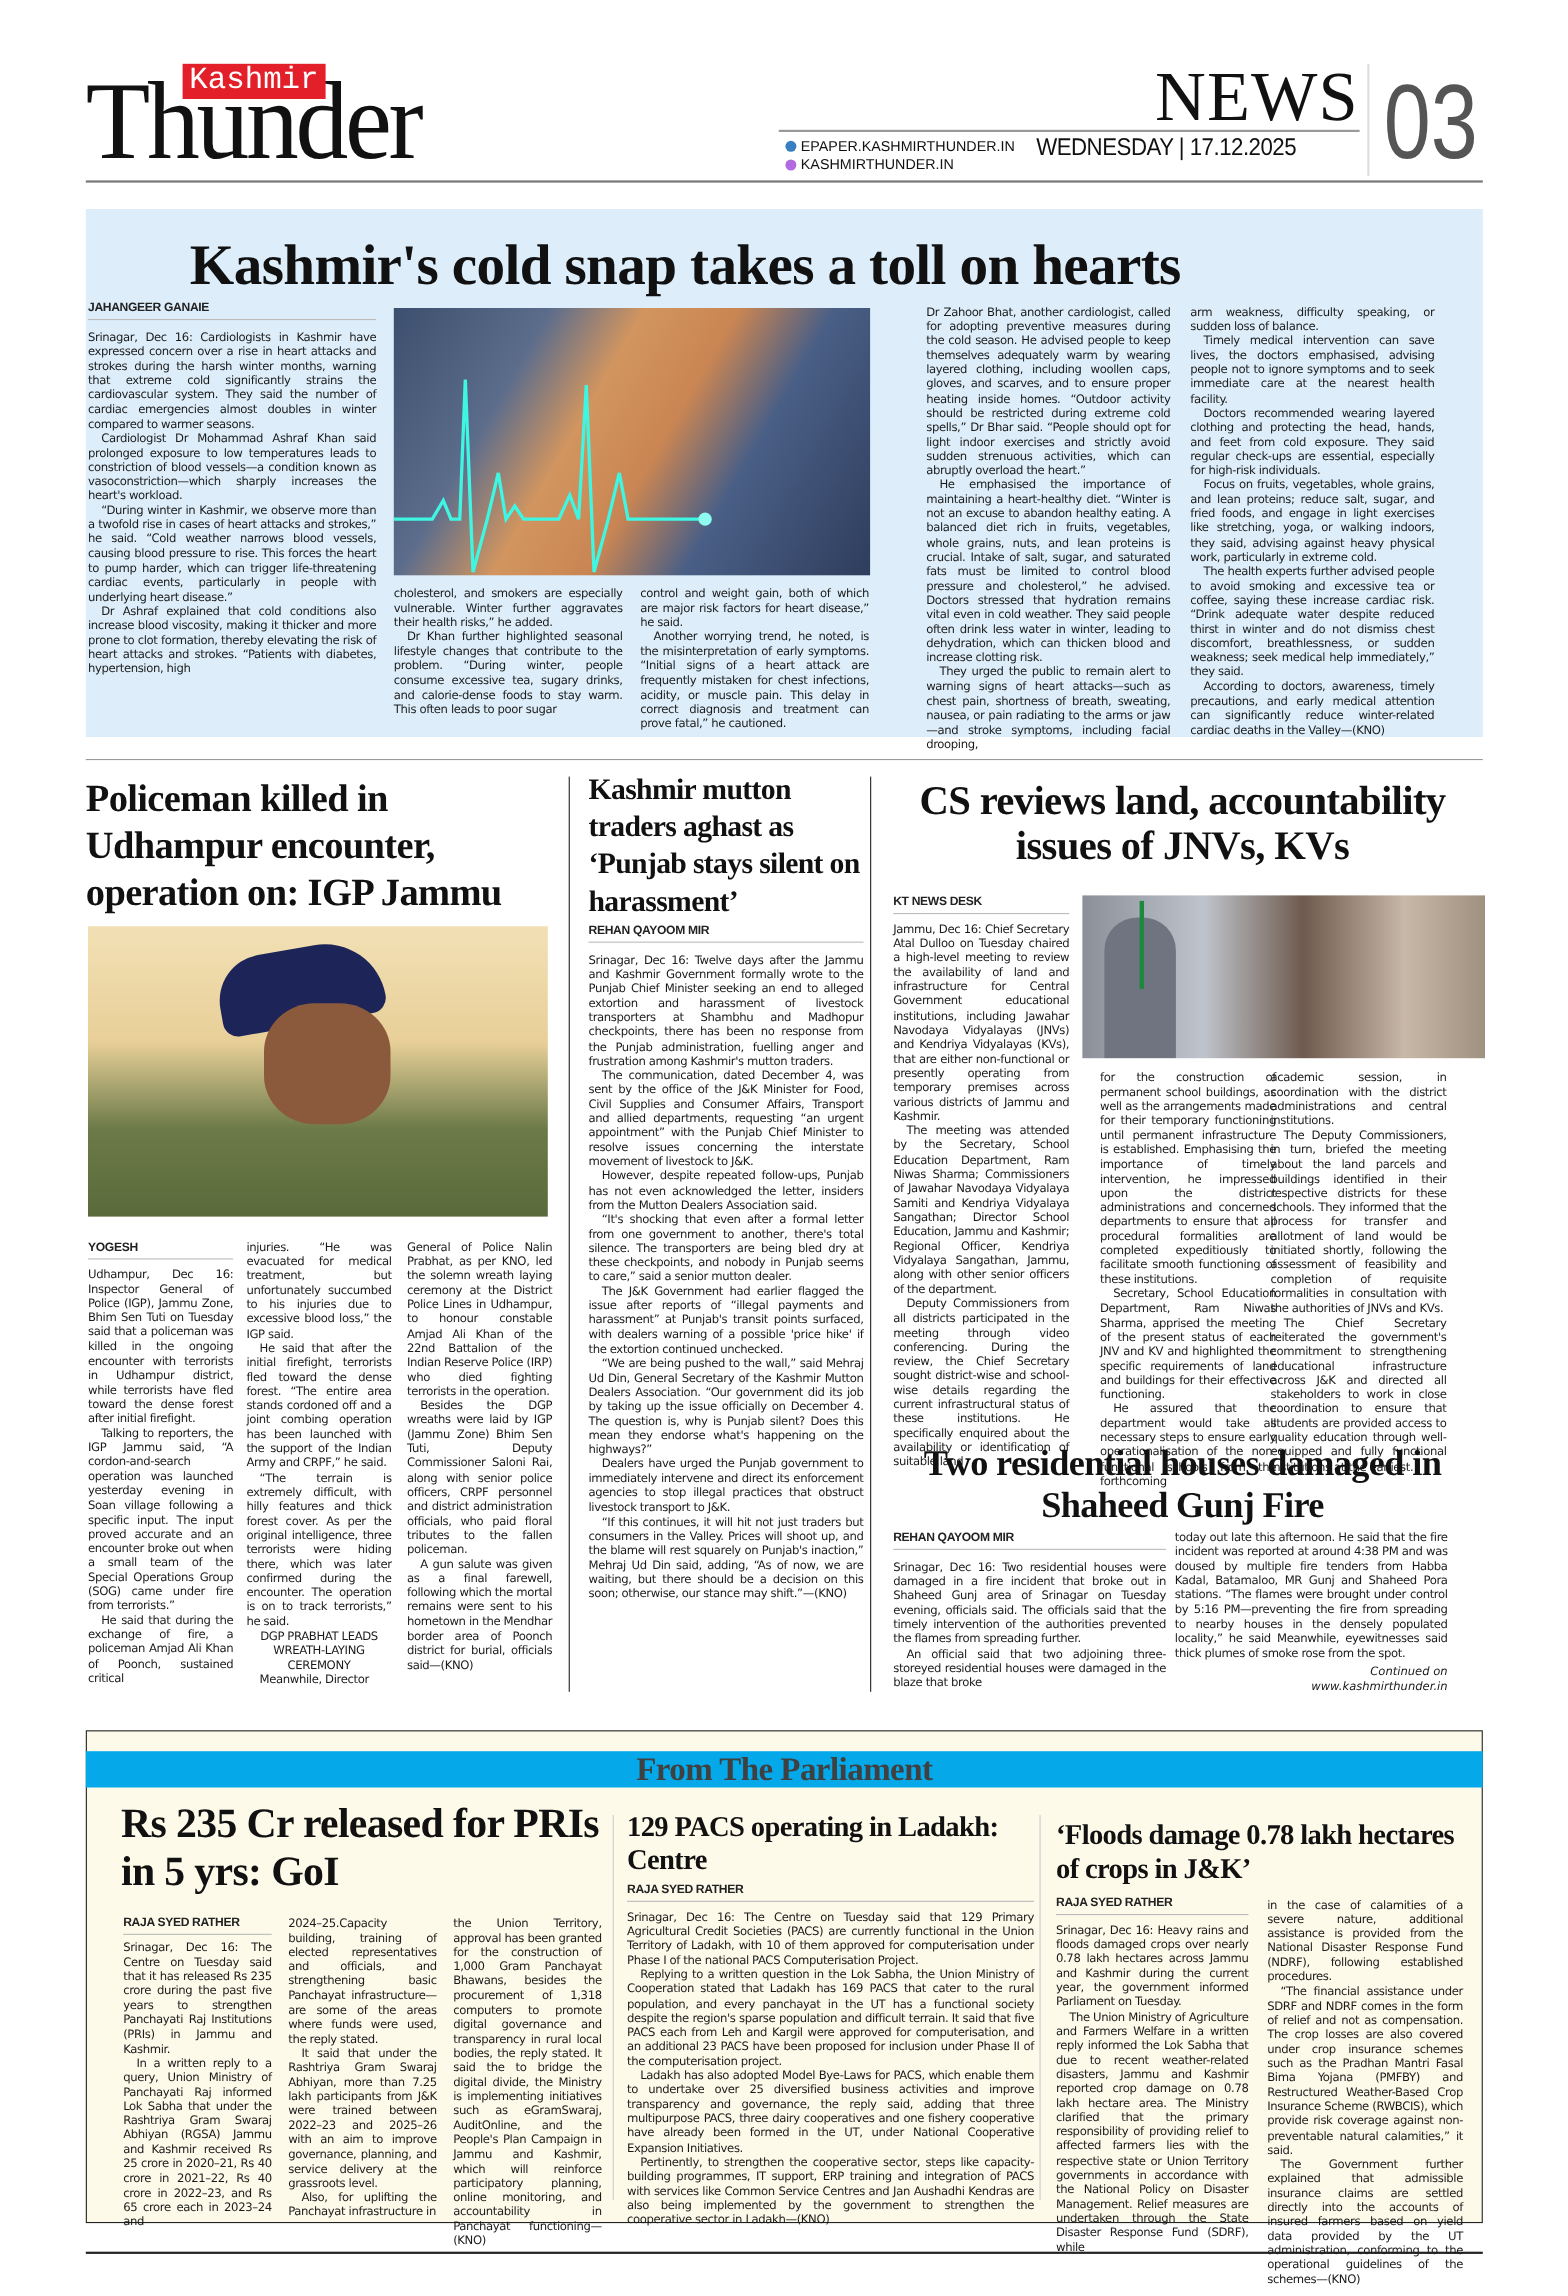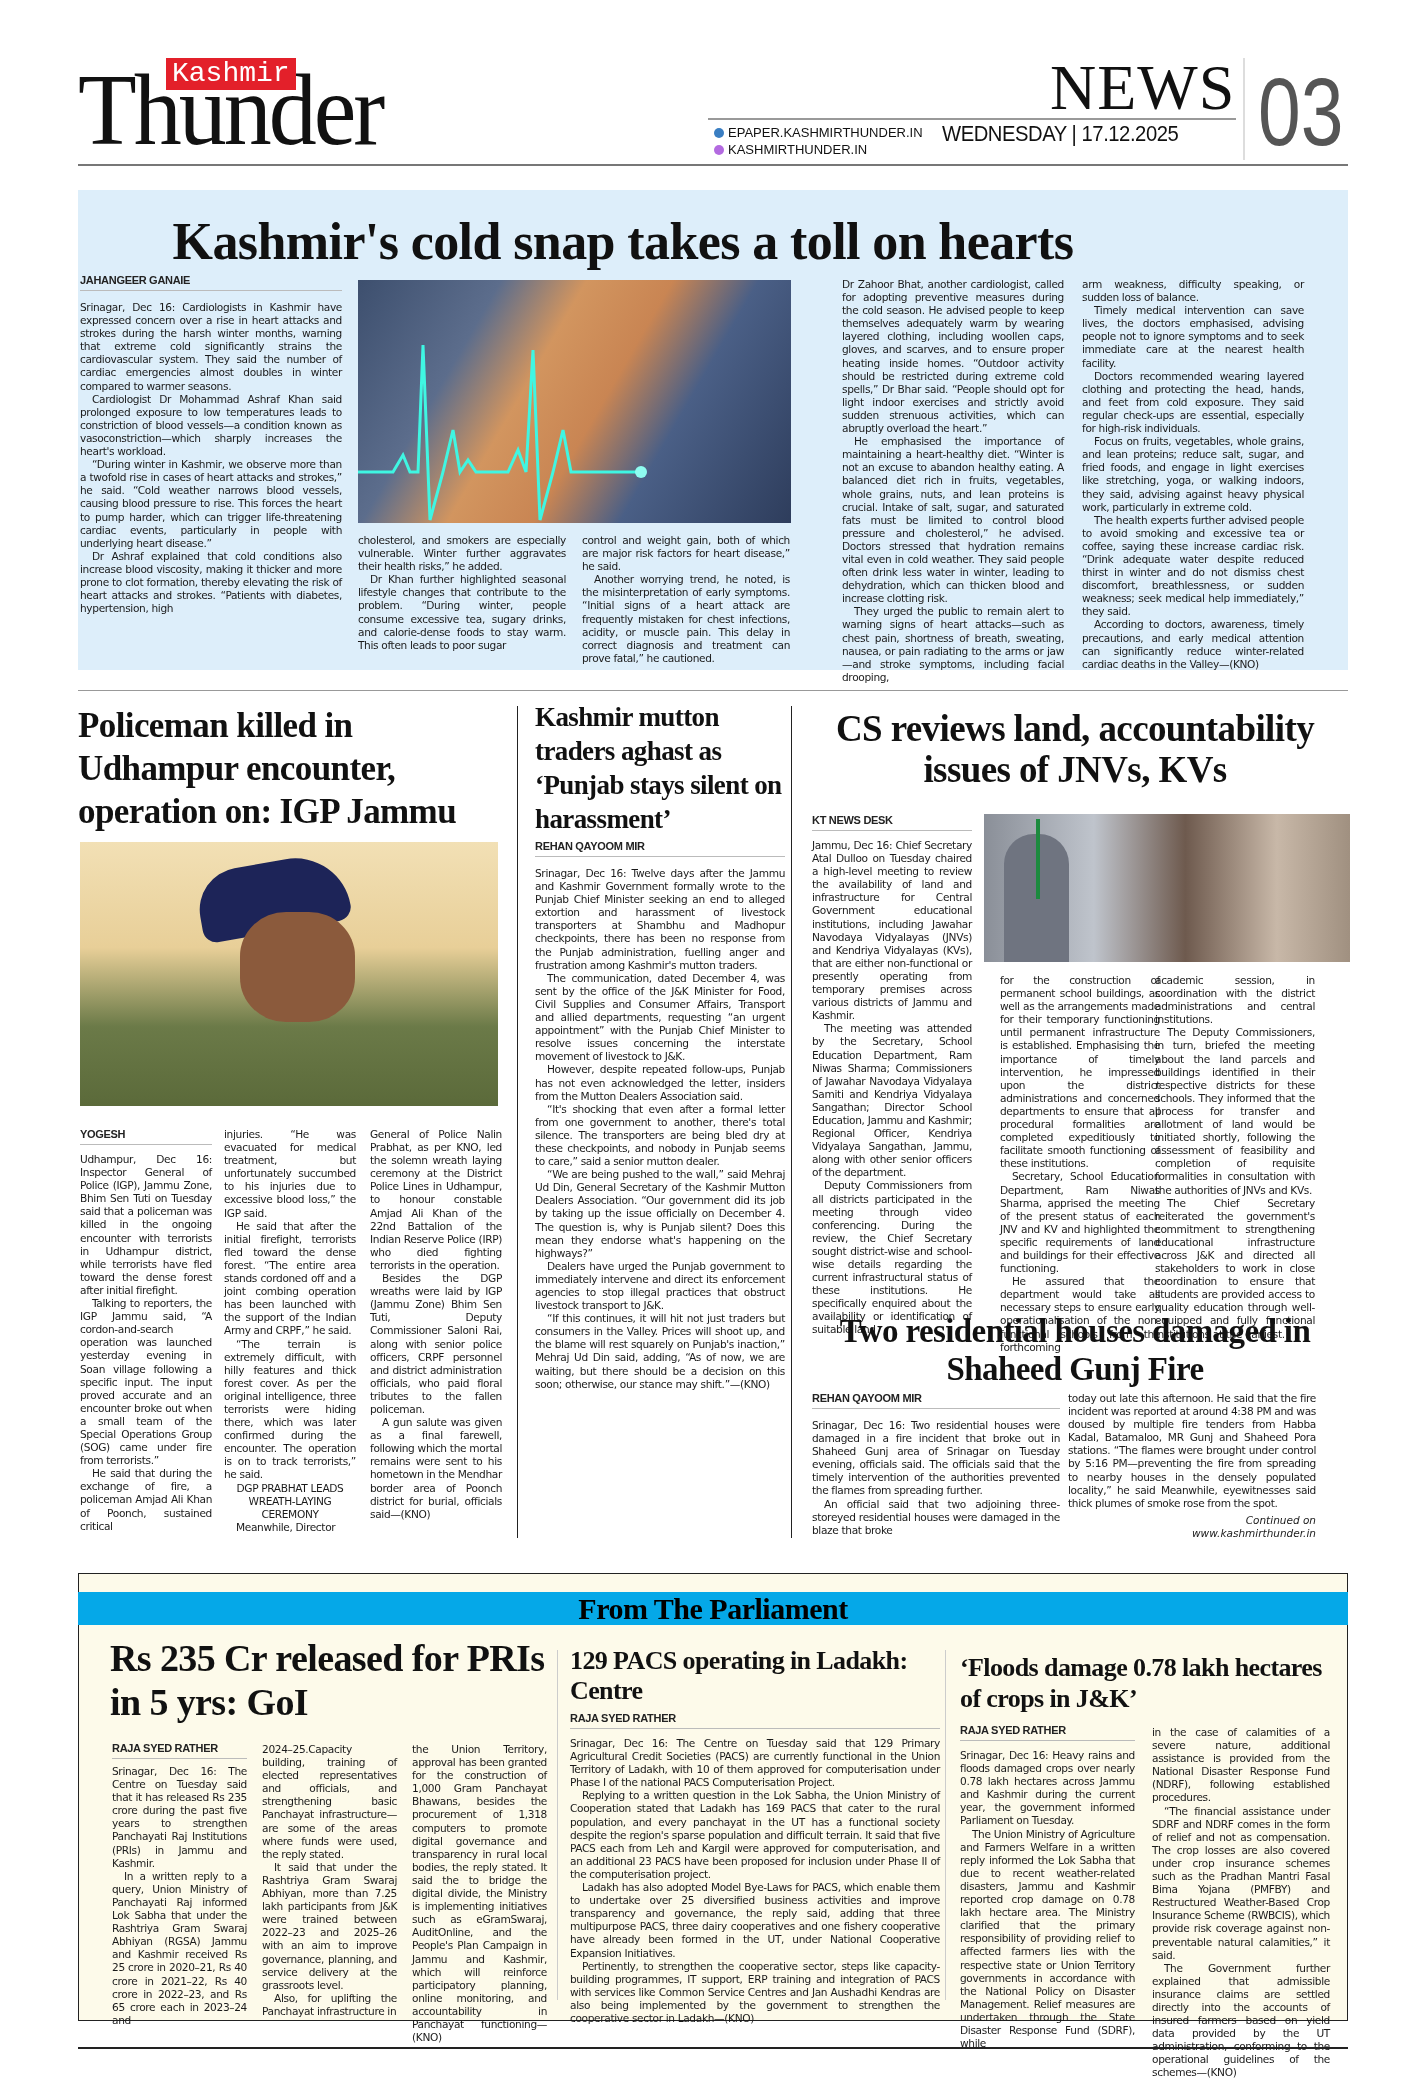--- a/index.html
+++ b/index.html
@@ -30,21 +30,21 @@
   .img-cs { left: 984px; top: 814px; width: 366px; height: 148px; background: linear-gradient(90deg, #8a8f98 0%, #bfc4cc 30%, #6e5a4e 55%, #c8b8a8 80%, #a09080 100%); overflow: hidden; }
 
   .col-divider { width: 1px; background: #222; }
   .sec-rule { left: 78px; top: 690px; width: 1270px; height: 1px; background: #999; }
 
   .h-serif { font-family: "Liberation Serif", serif; font-weight: bold; color: #111; letter-spacing: -0.6px; }
   .continued { font-family: "DejaVu Sans", sans-serif; font-style: italic; font-size: 10.5px; text-align: right; line-height: 13px; }
 
   
   .parl-box { left: 78px; top: 1573px; width: 1270px; height: 448px; background: #fdfaea; border: 1px solid #222; }
-  .parl-band { left: 78px; top: 1592px; width: 1270px; height: 33px; background: #05a8e8; color: #000000; text-align: center; font-size: 30px; font-weight: bold; line-height: 33px; font-family: "Liberation Serif", serif; letter-spacing: -0.5px; }
+  .parl-band { left: 78px; top: 1592px; width: 1270px; height: 33px; background: #05a8e8; color: #404040; text-align: center; font-size: 30px; font-weight: bold; line-height: 33px; font-family: "Liberation Serif", serif; letter-spacing: -0.5px; }
   .bottom-rule { left: 78px; top: 2047px; width: 1270px; height: 2px; background: #222; }
 </style>
 </head>
 <body>
 
 <div class="abs logo-thunder">Thunder</div>
 <div class="abs logo-kashmir">Kashmir</div>
 <div class="abs news-word">NEWS</div>
 <div class="abs vline-num"></div>
 <div class="abs page-num">03</div>
@@ -142,20 +142,21 @@
 <div class="abs col-divider" style="left:517px; top:706px; height:832px;"></div>
 
 <div class="abs h-serif" style="left:535px; top:700px; width:250px; font-size:27px; line-height:34px;">Kashmir mutton traders aghast as ‘Punjab stays silent on harassment’</div>
 <div class="abs" style="left:535px; top:840px; width:250px;">
   <div class="byline" style="margin-bottom:10px;">REHAN QAYOOM MIR</div>
   <div class="body">
     <p class="first">Srinagar, Dec 16: Twelve days after the Jammu and Kashmir Government formally wrote to the Punjab Chief Minister seeking an end to alleged extortion and harassment of livestock transporters at Shambhu and Madhopur checkpoints, there has been no response from the Punjab administration, fuelling anger and frustration among Kashmir's mutton traders.</p>
     <p>The communication, dated December 4, was sent by the office of the J&amp;K Minister for Food, Civil Supplies and Consumer Affairs, Transport and allied departments, requesting “an urgent appointment” with the Punjab Chief Minister to resolve issues concerning the interstate movement of livestock to J&amp;K.</p>
     <p>However, despite repeated follow-ups, Punjab has not even acknowledged the letter, insiders from the Mutton Dealers Association said.</p>
     <p>“It's shocking that even after a formal letter from one government to another, there's total silence. The transporters are being bled dry at these checkpoints, and nobody in Punjab seems to care,” said a senior mutton dealer.</p>
+    <p>The J&amp;K Government had earlier flagged the issue after reports of “illegal payments and harassment” at Punjab's transit points surfaced, with dealers warning of a possible 'price hike' if the extortion continued unchecked.</p>
     <p>“We are being pushed to the wall,” said Mehraj Ud Din, General Secretary of the Kashmir Mutton Dealers Association. “Our government did its job by taking up the issue officially on December 4. The question is, why is Punjab silent? Does this mean they endorse what's happening on the highways?”</p>
     <p>Dealers have urged the Punjab government to immediately intervene and direct its enforcement agencies to stop illegal practices that obstruct livestock transport to J&amp;K.</p>
     <p>“If this continues, it will hit not just traders but consumers in the Valley. Prices will shoot up, and the blame will rest squarely on Punjab's inaction,” Mehraj Ud Din said, adding, “As of now, we are waiting, but there should be a decision on this soon; otherwise, our stance may shift.”—(KNO)</p>
   </div>
 </div>
 
 <div class="abs col-divider" style="left:791px; top:706px; height:832px;"></div>
 
 <div class="abs h-serif" style="left:800px; top:708px; width:550px; text-align:center; font-size:37px; line-height:41px;">CS reviews land, accountability issues of JNVs, KVs</div>
 <div class="abs" style="left:812px; top:814px; width:160px;">

